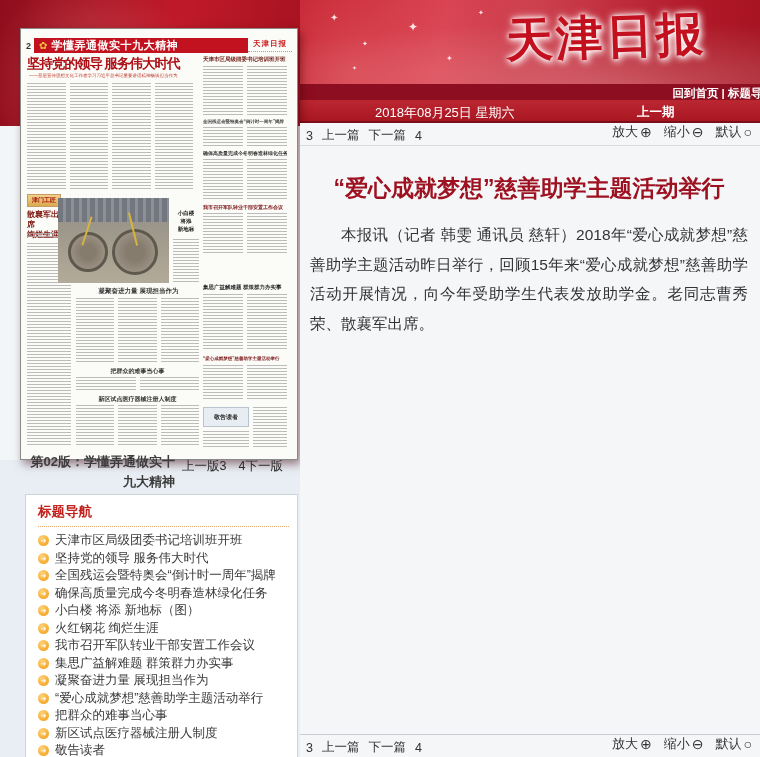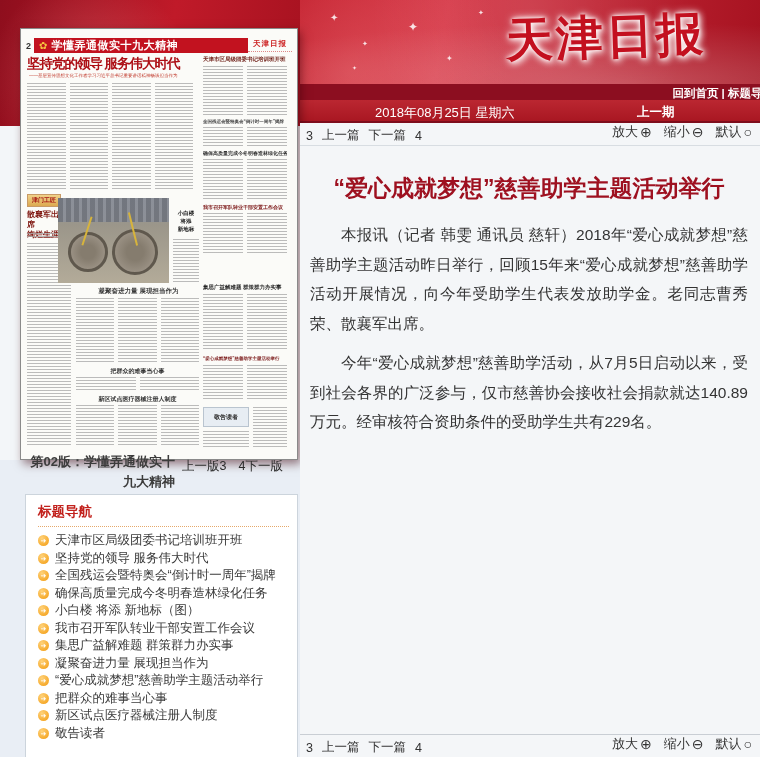--- a/index.html
+++ b/index.html
@@ -238,20 +238,24 @@
         <li>
             <span class="blt">➜</span>
             <span>确保高质量完成今冬明春造林绿化任务</span>
           </li>
         <li>
             <span class="blt">➜</span>
             <span>小白楼 将添 新地标（图）</span>
           </li>
         <li>
             <span class="blt">➜</span>
+            <span>火红钢花 绚烂生涯</span>
+          </li>
+        <li>
+            <span class="blt">➜</span>
             <span>我市召开军队转业干部安置工作会议</span>
           </li>
         <li>
             <span class="blt">➜</span>
             <span>集思广益解难题 群策群力办实事</span>
           </li>
         <li>
             <span class="blt">➜</span>
             <span>凝聚奋进力量 展现担当作为</span>
           </li>
@@ -297,21 +301,20 @@
             <span>默认</span>
             <span class="tb-ico">○</span>
           </span>
       </span>
     </div>
 
     <div class="article">
       <h1 class="art-title">“爱心成就梦想”慈善助学主题活动举行</h1>
       <div class="art-body">
         <p>本报讯（记者 韩雯 通讯员 慈轩）2018年“爱心成就梦想”慈善助学主题活动昨日举行，回顾15年来“爱心成就梦想”慈善助学活动开展情况，向今年受助学生代表发放助学金。老同志曹秀荣、散襄军出席。</p>
-        <p>今年“爱心成就梦想”慈善助学活动，从7月5日启动以来，受到社会各界的广泛参与，仅市慈善协会接收社会捐款就达140.89万元。经审核符合资助条件的受助学生共有229名。</p>
       </div>
     </div>
 
     <div class="toolbar bottom">
       <span class="tb-left">
         <span>3</span>
         <span>上一篇</span>
         <span>下一篇</span>
         <span>4</span>
       </span>

